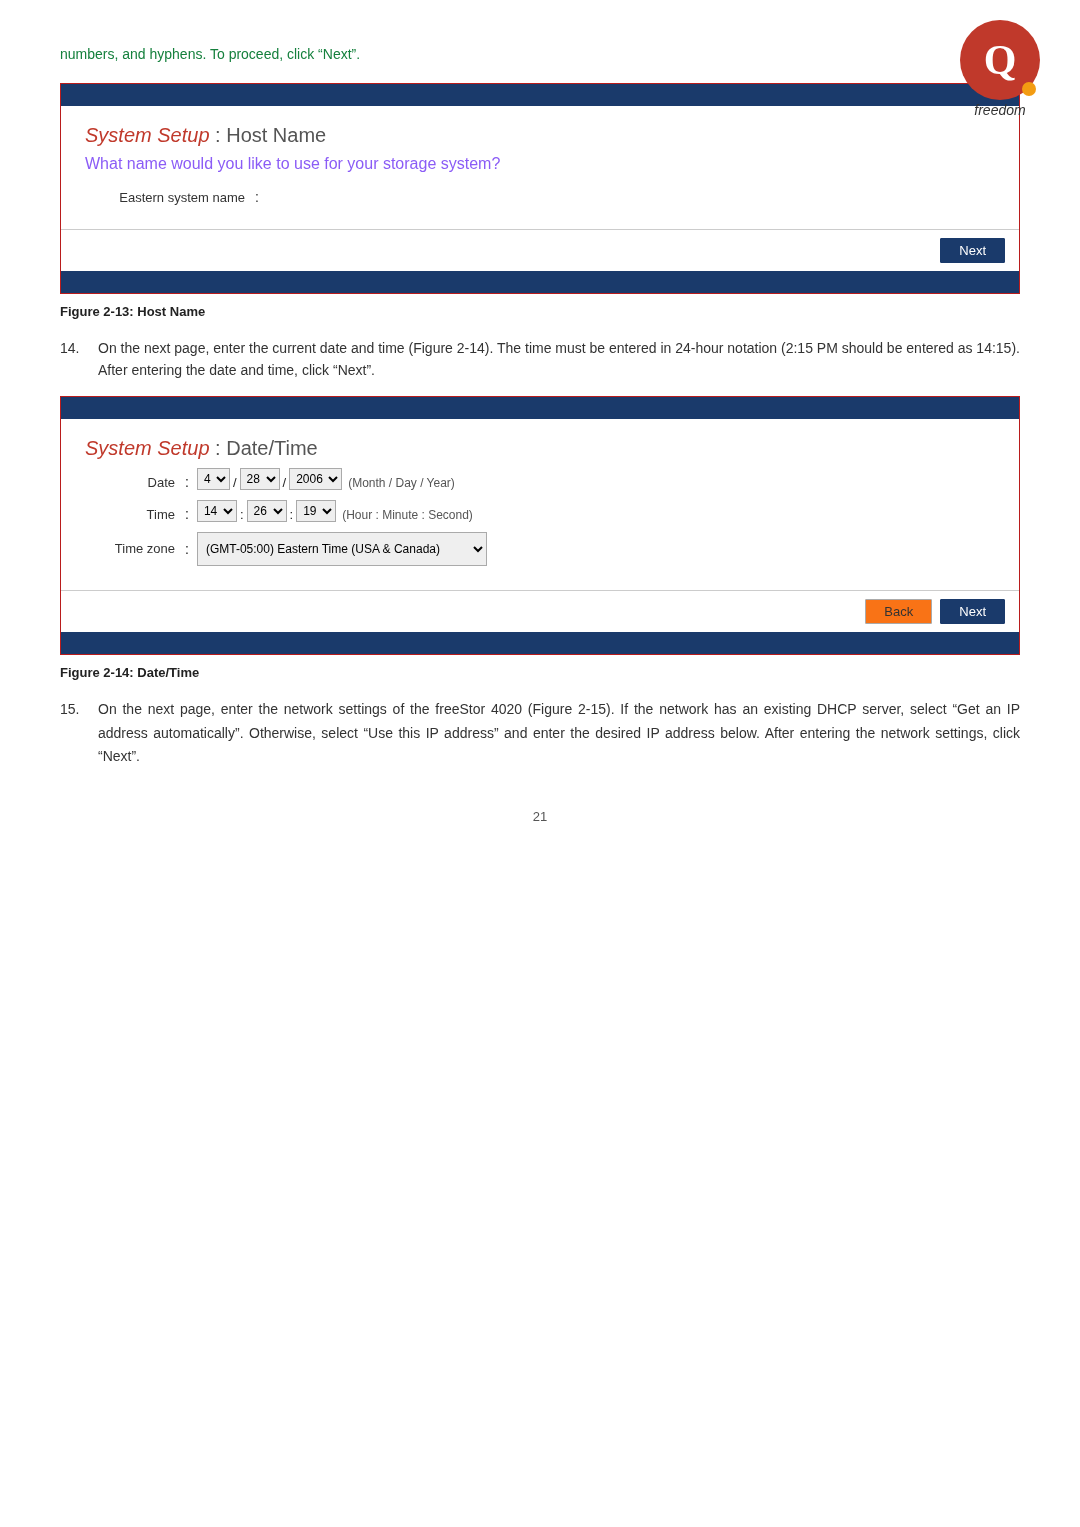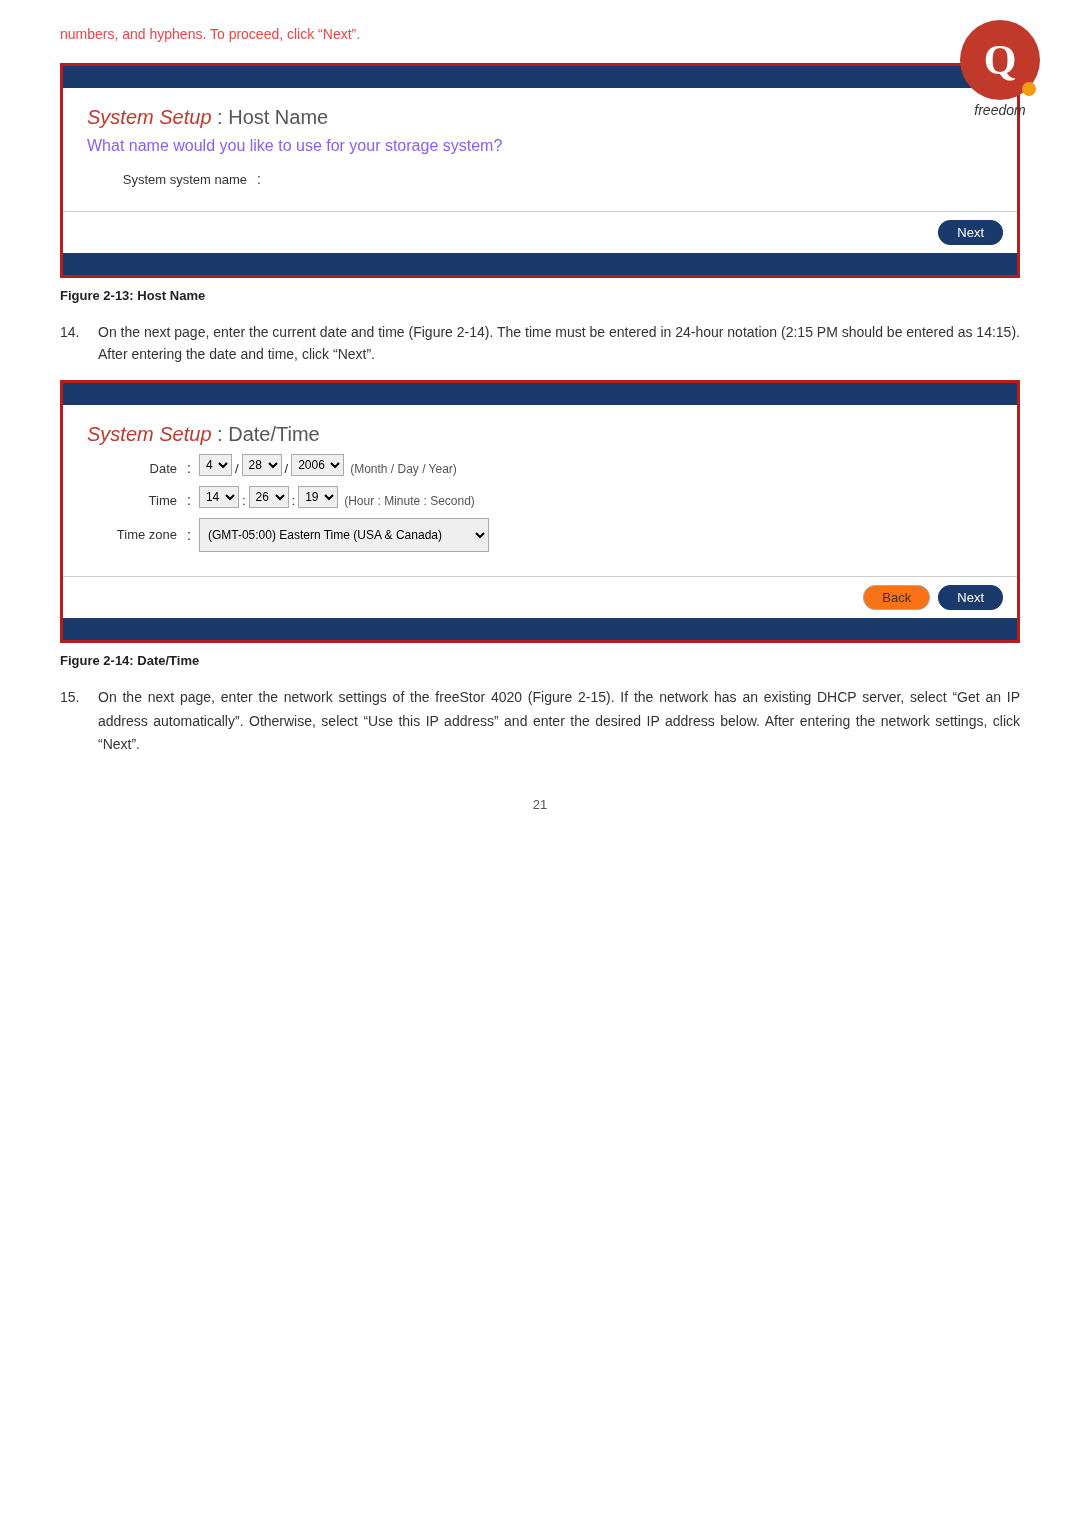--- a/index.html
+++ b/index.html
@@ -50,30 +50,30 @@
     .logo-text {
       font-size: 14px;
       color: #333;
       font-style: italic;
       margin-top: 2px;
       font-family: Liberation Sans, sans-serif;
     }
 
     
     .intro-text {
-      margin-top: 4px;
+      margin-top: 24px;
       margin-bottom: 18px;
       font-size: 14px;
-      color: #ef4444;
+      color: #15803d;
       line-height: 1.5;
     }
 
     
     .setup-panel {
-      border: 3px solid #b91c1c;
+      border: 1px solid #b91c1c;
       margin-bottom: 10px;
       background: #fff;
     }
     .panel-header-bar {
       background: #1a3a6b;
       height: 22px;
     }
     .panel-body {
       padding: 18px 24px 14px 24px;
     }
@@ -120,21 +120,21 @@
       padding: 8px 14px;
       display: flex;
       justify-content: flex-end;
       gap: 8px;
     }
     .btn {
       padding: 4px 18px;
       font-size: 13px;
       cursor: pointer;
       border: 1px solid #666;
-      border-radius: 12px;
+      border-radius: 1px;
     }
     .btn-next {
       background: #1a3a6b;
       color: #fff;
       border-color: #1a3a6b;
     }
     .btn-back {
       background: #f97316;
       color: #333;
       border-color: #aaa;
@@ -248,21 +248,21 @@
 
 <div class="setup-panel">
   <div class="panel-header-bar"></div>
   <div class="panel-body">
     <div class="panel-title">
       <span class="highlight">System Setup</span>
       <span>: Host Name</span>
     </div>
     <div class="panel-subtitle">What name would you like to use for your storage system?</div>
     <div class="form-row">
-      <span class="form-label">System system name</span>
+      <span class="form-label">Eastern system name</span>
       <span class="form-colon">:</span>
     </div>
   </div>
   <div class="panel-footer">
     <button class="btn btn-next">Next</button>
   </div>
   <div class="panel-footer-bar"></div>
 </div>
 
 <div class="figure-caption">Figure 2-13: Host Name</div>

